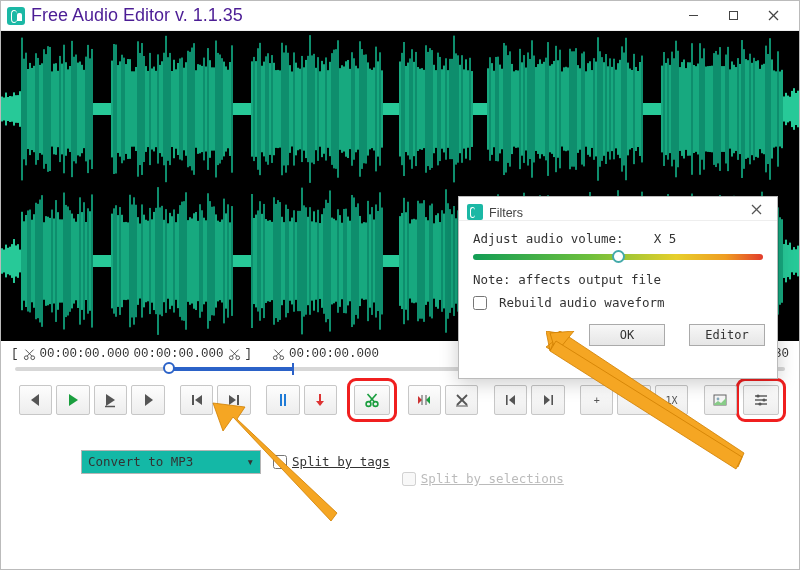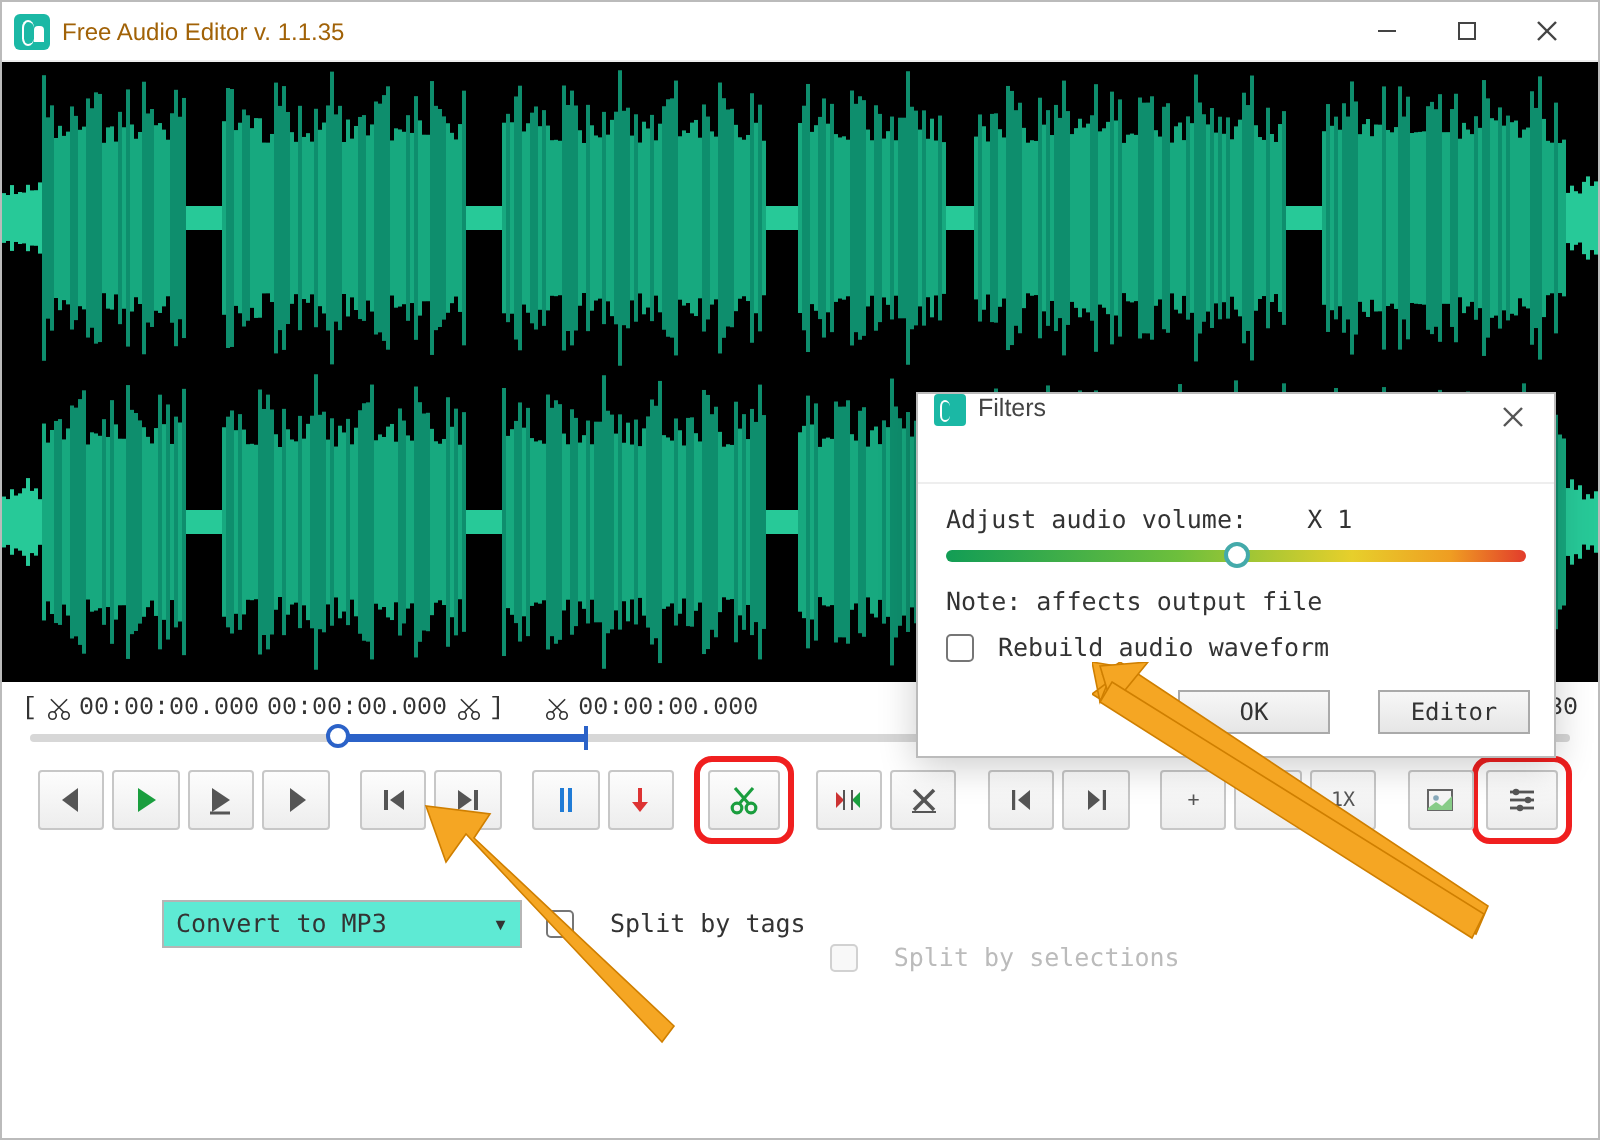--- a/index.html
+++ b/index.html
@@ -4,21 +4,21 @@
 <style>
   * { box-sizing: border-box; margin: 0; padding: 0; }
   body { font-family: "Segoe UI", Tahoma, sans-serif; font-size: 12px; background: #fff; color: #333; }
   .window { width: 800px; height: 570px; border: 1px solid #bbb; position: relative; background: #fff; overflow: hidden; }
 
   
   .titlebar { height: 30px; display: flex; align-items: center; padding: 0 6px; border-bottom: 1px solid #eee; }
   .app-icon { width: 18px; height: 18px; background: #1bb8a5; border-radius: 3px; margin-right: 6px; position: relative; }
   .app-icon:before { content:""; position:absolute; left:4px; top:3px; width:5px; height:11px; border:1.5px solid #fff; border-radius:50%/30%; border-right:none; }
   .app-icon:after { content:""; position:absolute; right:3px; top:6px; width:5px; height:8px; background:#fff; border-radius:2px 2px 0 0; }
-  .title-text { font-size: 12px; color: #a16207; flex: 0 0 auto; text-align: center; }
+  .title-text { font-size: 18px; color: #4c1d95; flex: 0 0 auto; text-align: center; }
   .title-spacer { flex: 1; }
   .winbtn { width: 40px; height: 28px; display:flex; align-items:center; justify-content:center; color:#555; cursor:pointer; }
   .winbtn svg { width:11px; height:11px; }
 
   
   .menubar { height: 22px; display:flex; align-items:center; padding: 0 4px; border-bottom: 1px solid #fff; font-size:13px; }
   .menubar .mi { padding: 2px 8px; color:#333; cursor:pointer; }
   .menubar .link { margin-left:auto; margin-right:10px; color:#2b5bb7; text-decoration: underline; cursor:pointer; font-style: italic; font-family: Georgia, serif; letter-spacing:0.2px; }
 
   
@@ -48,30 +48,30 @@
   
   .toolbar { display:flex; align-items:center; gap:4px; padding: 10px 18px 6px; }
   .tbtn { width:36px; height:30px; border:1px solid #c7c7c7; background: linear-gradient(#fdfdfd,#ededed); border-radius:2px; display:flex; align-items:center; justify-content:center; cursor:pointer; position:relative; }
   .tbtn svg { width:16px; height:16px; }
   .tsep { width:8px; }
   .tbtn .txt { font-size:10px; font-family: monospace; color:#555; }
   .hl-red { outline: 3px solid #f01f1f; outline-offset: 2px; border-radius:4px; }
 
   
   .bottom { display:flex; align-items:center; gap:12px; padding: 14px 80px; }
-  .combo { width:180px; height:24px; border:1px solid #b5b5b5; background:#5eead4; display:flex; align-items:center; padding:0 6px; font-family: monospace; font-size:12.5px; cursor:pointer; }
+  .combo { width:180px; height:24px; border:1px solid #b5b5b5; background:#14b8a6; display:flex; align-items:center; padding:0 6px; font-family: monospace; font-size:12.5px; cursor:pointer; }
   .combo .arrow { margin-left:auto; }
-  .chk { display:flex; align-items:center; gap:18px; font-family: monospace; font-size:12.5px; }
+  .chk { display:flex; align-items:center; gap:5px; font-family: monospace; font-size:12.5px;text-decoration:underline; }
   .chk input { width:14px; height:14px; }
   .chk.disabled { color:#bbb;margin-top:34px; }
   .savebtn { margin-left:auto; width:140px; height:26px; border:1px solid #b5b5b5; background: linear-gradient(#f5f5f5,#e6e6e6); font-family: monospace; font-size:12.5px; cursor:pointer; display:flex; align-items:center; justify-content:center; }
 
   
   .dialog { position:absolute; left:457px; top:195px; width:320px; height:183px; background:#fff; border:1px solid #bbb; box-shadow: 0 4px 18px rgba(0,0,0,.2); z-index:50; }
-  .dlg-title { height:45px; display:flex; align-items:flex-start; padding:0 8px; border-bottom:1px solid #eee; }
+  .dlg-title { height:24px; display:flex; align-items:flex-end; padding:0 8px; border-bottom:1px solid #eee; }
   .dlg-title .dicon { width:16px; height:16px; background:#1bb8a5; border-radius:2px; margin-right:6px; position:relative; }
   .dlg-title .dicon:before { content:""; position:absolute; left:3px; top:3px; width:4px; height:9px; border:1.2px solid #fff; border-radius:50%/30%; border-right:none; }
   .dlg-title .dt { font-size:12.5px; color:#444; }
   .dlg-title .dx { margin-left:auto; width:26px; height:22px; display:flex; align-items:center; justify-content:center; cursor:pointer; }
   .dlg-body { padding: 10px 14px; font-family: monospace; font-size:12.5px; color:#333; }
   .dlg-body .row { margin-bottom:8px; }
   .vol-slider { position:relative; height:6px; margin:4px 0 12px; border-radius:3px; background: linear-gradient(to right, #129d55 0%, #6dbf3c 40%, #e7cf2b 70%, #ef9d22 87%, #e23c2c 100%); }
   .vol-handle { position:absolute; top:-4px; left:48%; width:13px; height:13px; background:#fff; border:2px solid #4aa; border-radius:50%; }
   .dlg-chk { display:flex; align-items:center; gap:12px; margin-top:8px; }
   .dlg-btns { display:flex; gap:24px; justify-content:flex-end; padding: 4px 12px 10px; }
@@ -1128,21 +1128,21 @@
         <svg width="11" height="11" viewBox="0 0 11 11">
             <line x1="1" y1="1" x2="10" y2="10" stroke="#555" stroke-width="1.2"></line>
             <line x1="10" y1="1" x2="1" y2="10" stroke="#555" stroke-width="1.2"></line>
           </svg>
       </div>
     </div>
     <div class="dlg-body">
       <div class="row">
         <span>Adjust audio volume:</span>
         &nbsp;&nbsp;
-        <span>X 1</span>
+        <span>X 5</span>
       </div>
       <div class="vol-slider">
         <div class="vol-handle"></div>
       </div>
       <div class="row">Note: affects output file</div>
       <label class="dlg-chk">
         <input type="checkbox" style="width: 14px; height: 14px;">
         <span>Rebuild audio waveform</span>
       </label>
     </div>

